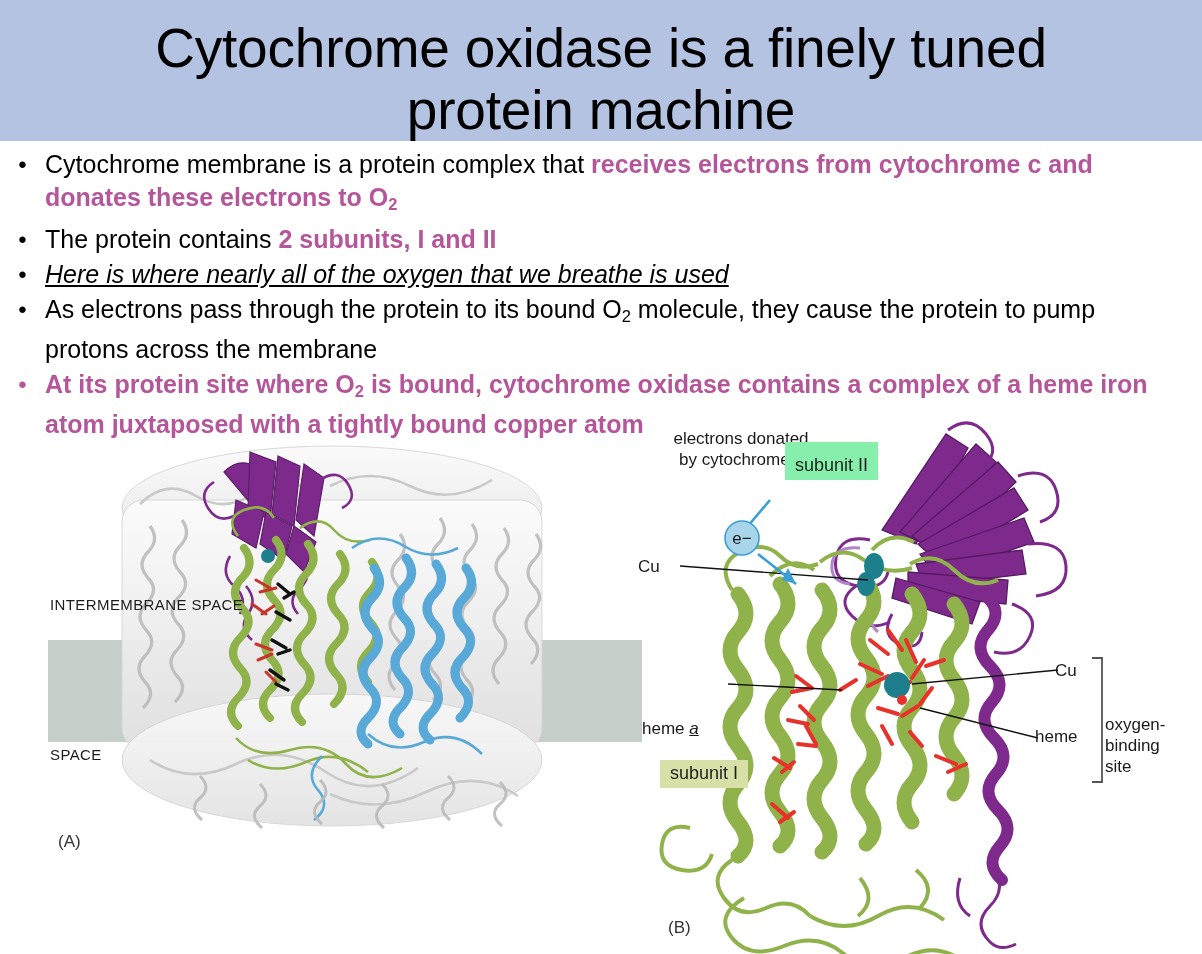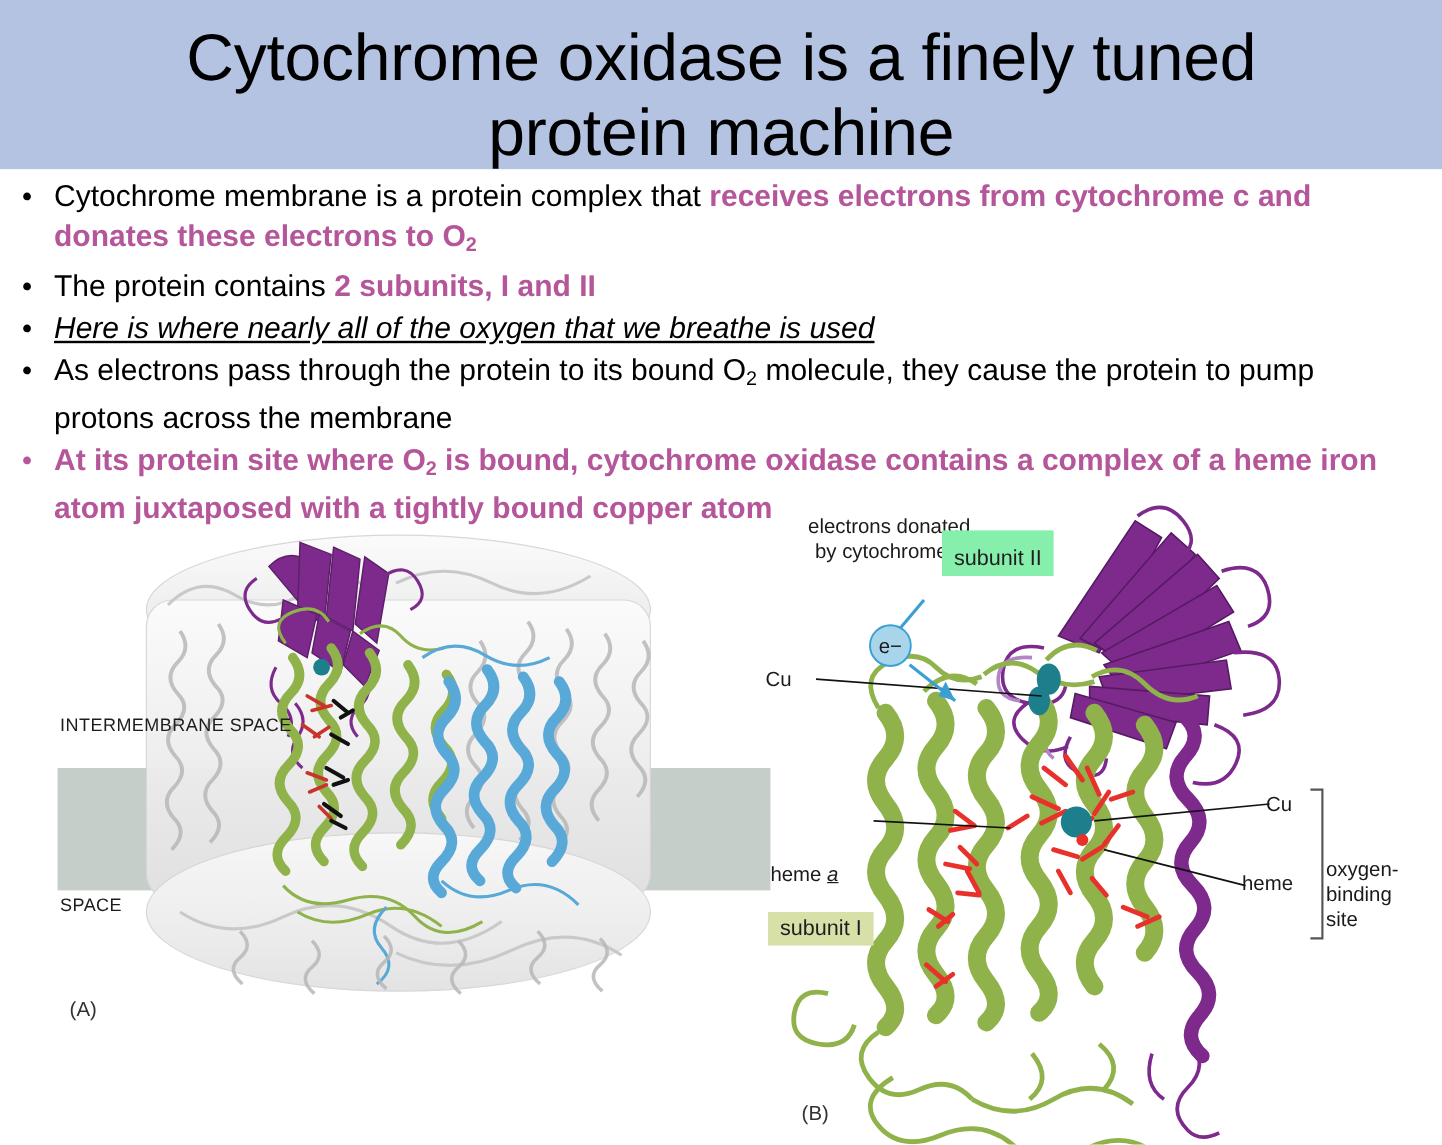--- a/index.html
+++ b/index.html
@@ -61,21 +61,21 @@
   .fig-b-text{
     position:absolute;font-size:17px;line-height:21px;color:#1a1a1a;
   }
   #electrons-note{left:46px;top:20px;width:150px;text-align:center;}
   #subunit2-chip{
     position:absolute;left:165px;top:34px;
     background:#86efac;color:#1f1f1f;font-size:18px;
     padding:13px 10px 4px 10px;
   }
   #subunit1-chip{
-    position:absolute;left:20px;top:352px;
+    position:absolute;left:40px;top:352px;
     background:#d6e0a7;color:#1f1f1f;font-size:18px;
     padding:3px 10px 4px 10px;
   }
   #label-cu-top{left:18px;top:148px;}
   #label-heme-a{left:22px;top:262px;margin-top:48px;}
   #label-cu-right{left:435px;top:252px;}
   #label-heme-right{left:415px;top:318px;}
   #label-obs{left:485px;top:280px;width:80px;line-height:21px;margin-top:26px;}
   #label-b{position:absolute;left:48px;top:508px;font-size:17px;color:#333;}
   svg.overlay{position:absolute;left:0;top:0;pointer-events:none;}

